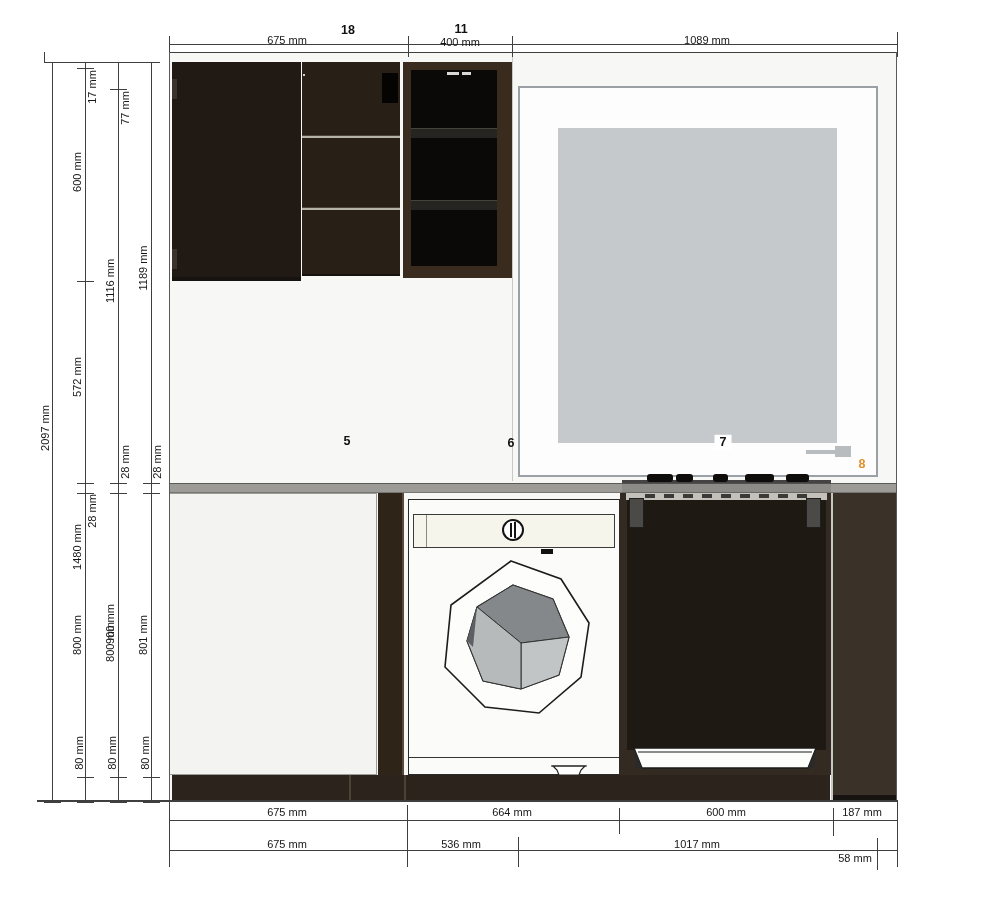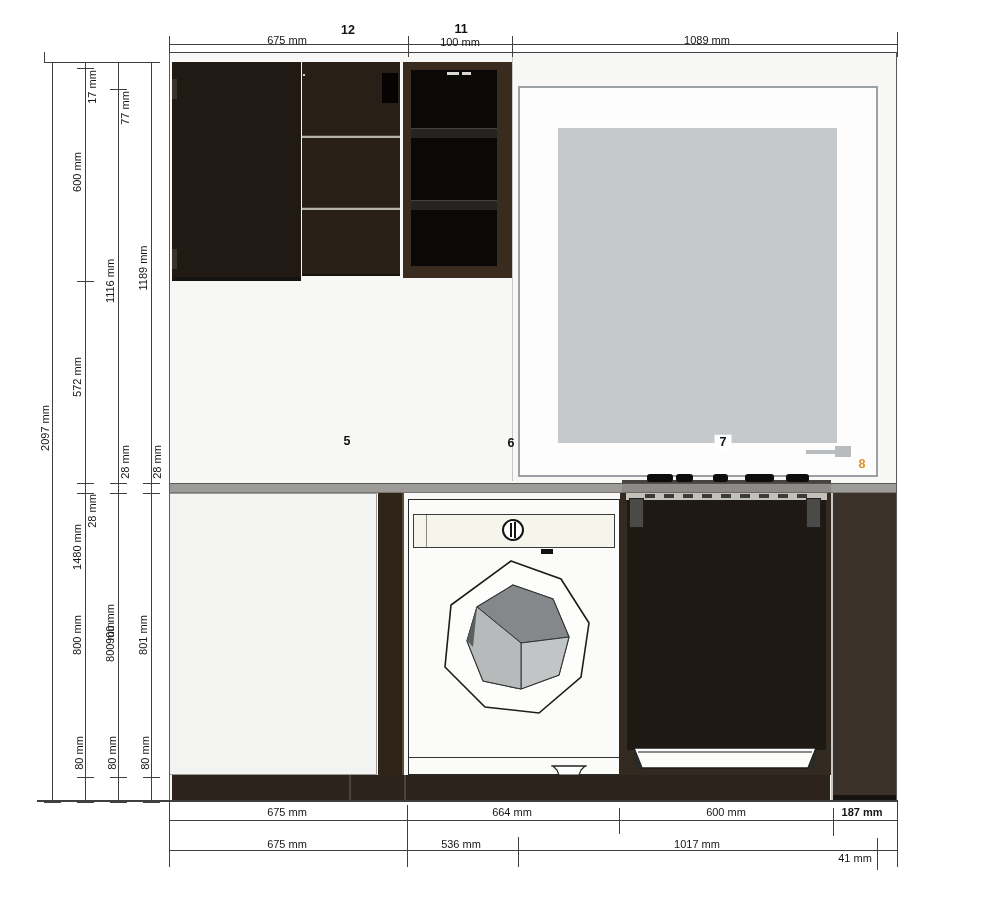--- a/index.html
+++ b/index.html
@@ -166,22 +166,22 @@
       <div class="dl" style="left: 110px; top: 777px; width: 17px; height: 1px;"></div>
       <div class="dl" style="left: 110px; top: 802px; width: 17px; height: 1px;"></div>
       <div class="dl" style="left: 143px; top: 62px; width: 17px; height: 1px;"></div>
       <div class="dl" style="left: 143px; top: 483px; width: 17px; height: 1px;"></div>
       <div class="dl" style="left: 143px; top: 493px; width: 17px; height: 1px;"></div>
       <div class="dl" style="left: 143px; top: 777px; width: 17px; height: 1px;"></div>
       <div class="dl" style="left: 143px; top: 802px; width: 17px; height: 1px;"></div>
     </div>
   <div id="labels-layer">
       <span class="dim" style="left: 287px; top: 40px;">675 mm</span>
-      <span class="dim item" style="left: 348px; top: 30px;">12</span>
-      <span class="dim" style="left: 460px; top: 42px;">100 mm</span>
+      <span class="dim item" style="left: 348px; top: 30px;">18</span>
+      <span class="dim" style="left: 460px; top: 42px;">400 mm</span>
       <span class="dim item" style="left: 461px; top: 29px;">11</span>
       <span class="dim" style="left: 707px; top: 40px;">1089 mm</span>
       <span class="dim rot" style="left: 45px; top: 428px;">2097 mm</span>
       <span class="dim rot" style="left: 92px; top: 87px;">17 mm</span>
       <span class="dim rot" style="left: 77px; top: 172px;">600 mm</span>
       <span class="dim rot" style="left: 110px; top: 281px;">1116 mm</span>
       <span class="dim rot" style="left: 143px; top: 268px;">1189 mm</span>
       <span class="dim rot" style="left: 125px; top: 108px;">77 mm</span>
       <span class="dim rot" style="left: 77px; top: 377px;">572 mm</span>
       <span class="dim rot" style="left: 125px; top: 462px;">28 mm</span>
@@ -191,23 +191,23 @@
       <span class="dim rot" style="left: 77px; top: 635px;">800 mm</span>
       <span class="dim rot" style="left: 110px; top: 624px;">900 mm</span>
       <span class="dim rot" style="left: 110px; top: 642px;">800 mm</span>
       <span class="dim rot" style="left: 143px; top: 635px;">801 mm</span>
       <span class="dim rot" style="left: 79px; top: 753px;">80 mm</span>
       <span class="dim rot" style="left: 112px; top: 753px;">80 mm</span>
       <span class="dim rot" style="left: 145px; top: 753px;">80 mm</span>
       <span class="dim" style="left: 287px; top: 812px;">675 mm</span>
       <span class="dim" style="left: 512px; top: 812px;">664 mm</span>
       <span class="dim" style="left: 726px; top: 812px;">600 mm</span>
-      <span class="dim" style="left: 862px; top: 812px; font-weight: bold;">187 mm</span>
+      <span class="dim" style="left: 862px; top: 812px;">187 mm</span>
       <span class="dim" style="left: 287px; top: 844px;">675 mm</span>
       <span class="dim" style="left: 461px; top: 844px;">536 mm</span>
       <span class="dim" style="left: 697px; top: 844px;">1017 mm</span>
-      <span class="dim" style="left: 855px; top: 858px;">41 mm</span>
+      <span class="dim" style="left: 855px; top: 858px;">58 mm</span>
       <span class="dim item" style="left: 347px; top: 441px;">5</span>
       <span class="dim item" style="left: 511px; top: 443px;">6</span>
       <span class="dim item chip" style="left: 723px; top: 442px;">7</span>
       <span class="dim item" style="left: 862px; top: 464px; color: rgb(224, 145, 47);">8</span>
     </div>
 </div>
 
 </body></html>

